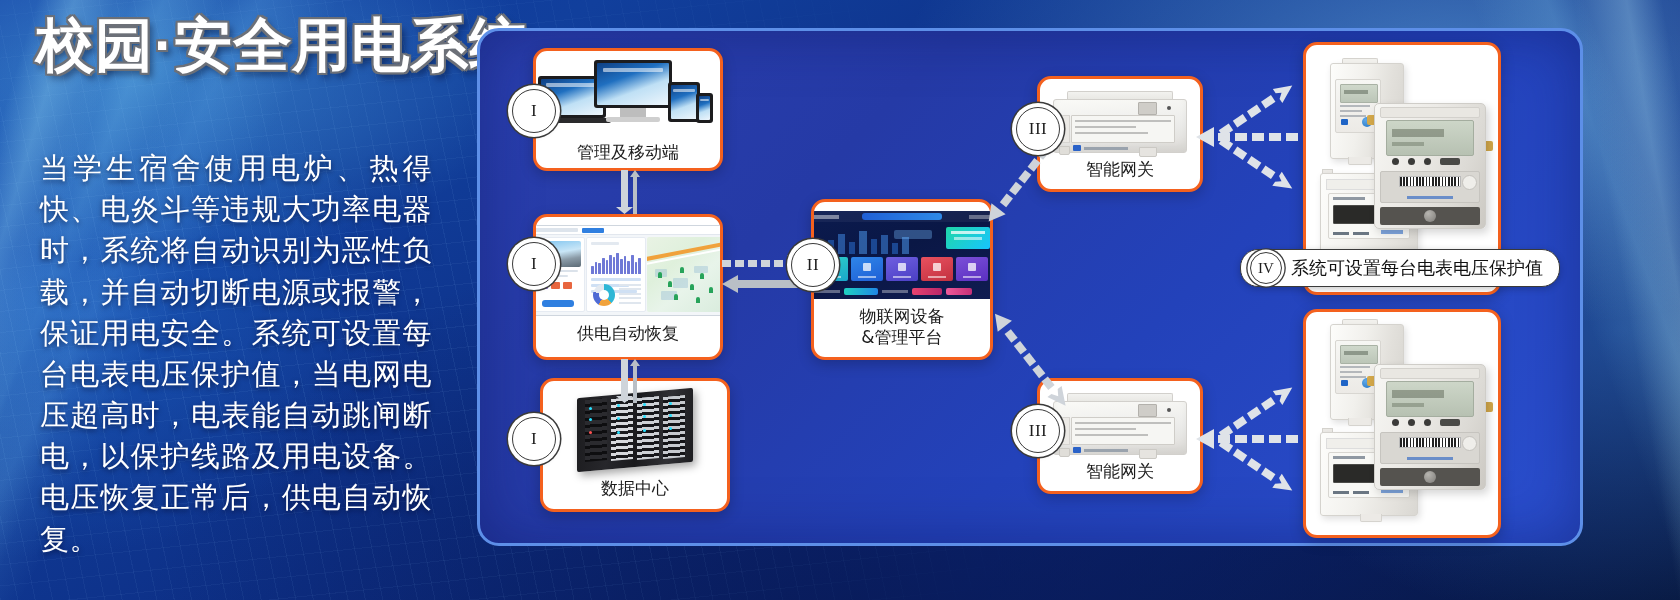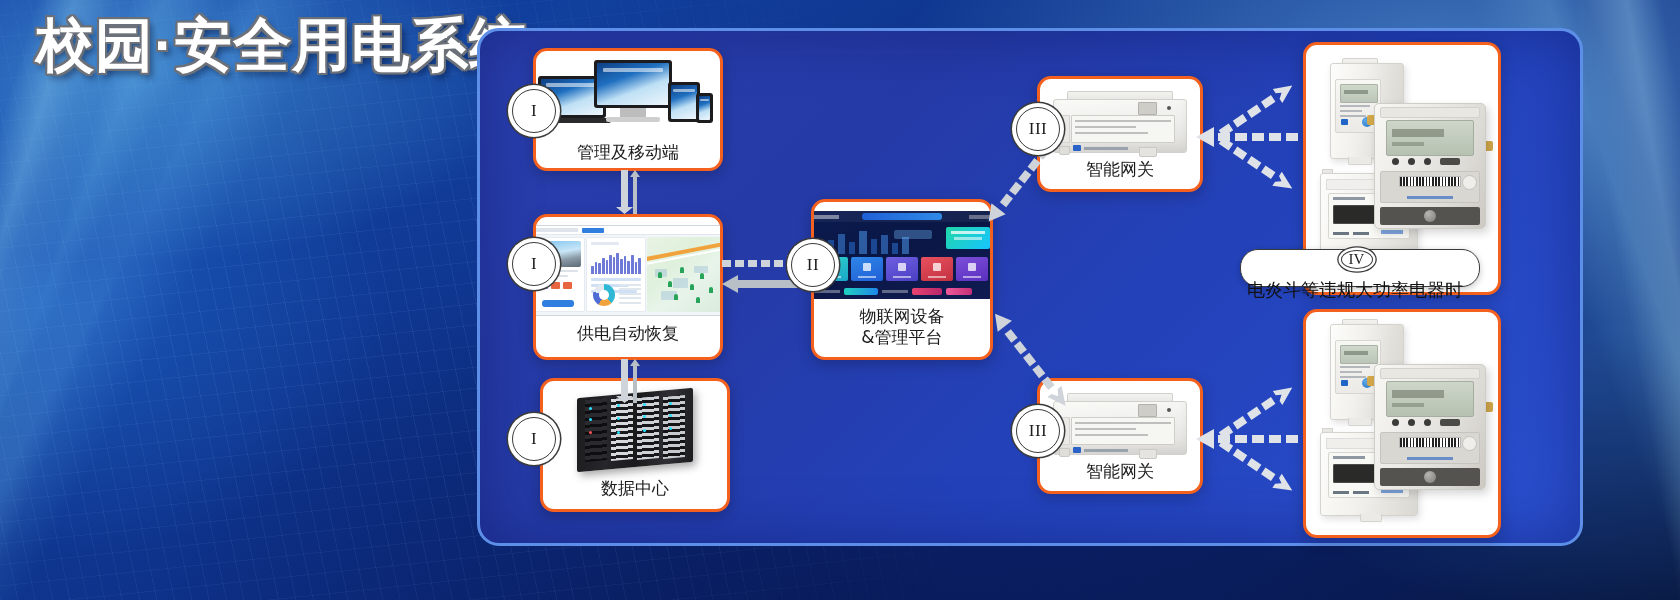--- a/index.html
+++ b/index.html
@@ -96,21 +96,20 @@
     font-family:"Liberation Serif","DejaVu Serif",serif;
     font-size:17px;color:#1d1d1d;letter-spacing:.5px;z-index:30;
   }
 
   
   .pill{
     position:absolute;height:36px;border-radius:18px;background:#fff;
     border:1.5px solid #3a3a3a;display:flex;align-items:center;
     padding:0 16px 0 6px;gap:9px;z-index:31;
     box-shadow:0 2px 7px rgba(0,0,0,.22);
-    flex-direction:column;
   }
   .pill .rnin{
     width:30px;height:30px;border-radius:50%;background:#fff;
     border:1.3px solid #3a3a3a;box-shadow:0 0 0 2.5px #fff,0 0 0 3.8px #3a3a3a;
     display:flex;align-items:center;justify-content:center;
     font-family:"Liberation Serif","DejaVu Serif",serif;font-size:15px;color:#1d1d1d;
     margin-left:3px;
   }
   .pill .ptxt{font-size:18px;color:#111;font-family:"DejaVu Sans","Liberation Sans",sans-serif;}
 
@@ -275,20 +274,21 @@
   
   .arrow{position:absolute;z-index:20;}
 </style>
 </head>
 <body>
 
 <div id="stage">
 
   <div class="left">
     <div class="title">校园·安全用电系统</div>
+    <div class="body-text">当学生宿舍使用电炉、热得快、电炎斗等违规大功率电器时，系统将自动识别为恶性负载，并自动切断电源或报警，保证用电安全。系统可设置每台电表电压保护值，当电网电压超高时，电表能自动跳闸断电，以保护线路及用电设备。电压恢复正常后，供电自动恢复。</div>
   </div>
 
   <div class="diagram">
 
     <div class="card" style="left:53px;top:17px;width:184px;height:117px;">
       <div class="dev-wrap">
         <div class="dev dev-laptop">
             <div class="scr"></div>
           </div>
         <div class="dev-laptop-base"></div>
@@ -712,17 +712,17 @@
           <div class="btm">
               <i></i>
             </div>
         </div>
 
       </div>
     </div>
 
     <div class="pill" style="left:760px;top:218px;">
       <div class="rnin">IV</div>
-      <div class="ptxt">电炎斗等违规大功率电器时</div>
+      <div class="ptxt">系统可设置每台电表电压保护值</div>
     </div>
 
   </div>
 </div>
 
 </body></html>

